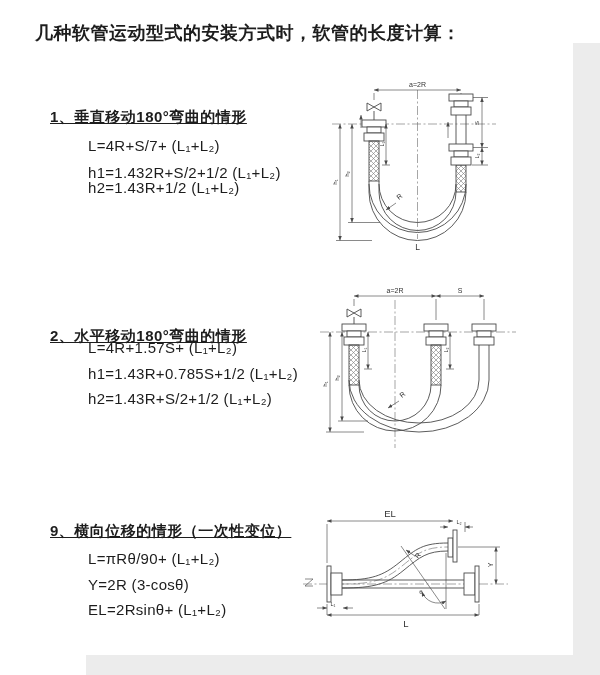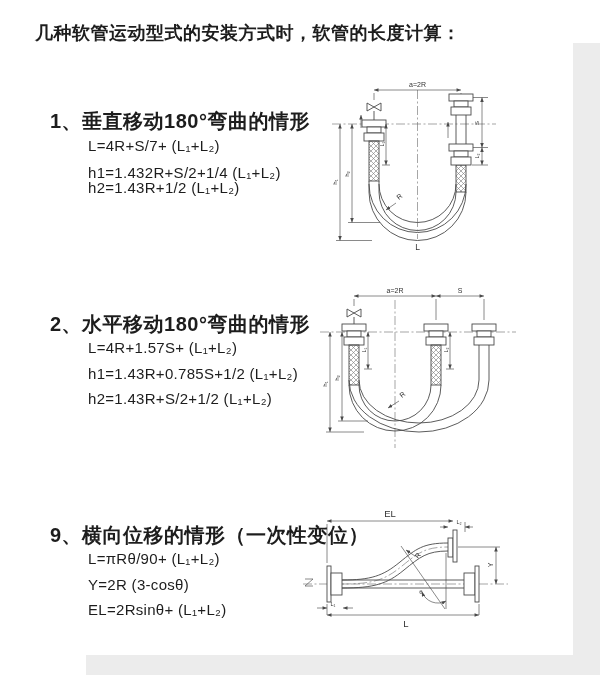--- a/index.html
+++ b/index.html
@@ -2,21 +2,21 @@
 <html><head>
 <meta charset="utf-8">
 <style>
   html,body{margin:0;padding:0;}
   body{
     width:600px;height:675px;position:relative;overflow:hidden;
     background:#ffffff;color:#1d1d1d;
     font-family:"Liberation Sans","DejaVu Sans",sans-serif;
   }
   .page-title{position:absolute;left:35px;top:21px;font-size:18px;font-weight:bold;letter-spacing:.5px;white-space:nowrap;}
-  .sec-heading{position:absolute;left:50px;font-size:20px;font-weight:bold;letter-spacing:.5px;white-space:nowrap;}
+  .sec-heading{position:absolute;left:50px;font-size:15px;font-weight:bold;letter-spacing:.5px;white-space:nowrap;text-decoration:underline;}
   .formula{position:absolute;left:88px;font-size:15px;letter-spacing:.3px;white-space:nowrap;}
   svg{position:absolute;overflow:visible;}
   .ln{stroke:#4a4a4a;stroke-width:.9;fill:none;}
   .fl{stroke:#4a4a4a;stroke-width:.9;fill:#ffffff;}
   .braid{stroke:#4a4a4a;stroke-width:.9;fill:url(#braidp);}
   .cl{stroke:#6a6a6a;stroke-width:.6;fill:none;stroke-dasharray:9 2.5 2 2.5;}
   .dim{stroke:#4a4a4a;stroke-width:.65;fill:none;}
   text{fill:#333;}
   .lbl55{font-size:5.5px;} .lbl6{font-size:6px;} .lbl7{font-size:7px;} .lbl8{font-size:8.5px;} .lbl9{font-size:9.5px;}
   .edge-right{position:absolute;left:573px;top:43px;width:27px;height:632px;background:#ececec;}
@@ -24,24 +24,24 @@
 </style>
 </head>
 <body>
 
 <div>
 
   <div class="page-title">几种软管运动型式的安装方式时，软管的长度计算：</div>
 
   <div class="sec-heading" style="top:108px">1、垂直移动180°弯曲的情形</div>
   <div class="formula" style="top:137px">L=4R+S/7+ (L₁+L₂)</div>
-  <div class="formula" style="top:164px">h1=1.432R+S/2+1/4 (L₁+L₂)</div>
+  <div class="formula" style="top:164px">h1=1.432R+S/2+1/2 (L₁+L₂)</div>
   <div class="formula" style="top:179px">h2=1.43R+1/2 (L₁+L₂)</div>
 
-  <div class="sec-heading" style="top:311px">2、水平移动180°弯曲的情形</div>
+  <div class="sec-heading" style="top:327px">2、水平移动180°弯曲的情形</div>
   <div class="formula" style="top:339px">L=4R+1.57S+ (L₁+L₂)</div>
   <div class="formula" style="top:365px">h1=1.43R+0.785S+1/2 (L₁+L₂)</div>
   <div class="formula" style="top:390px">h2=1.43R+S/2+1/2 (L₁+L₂)</div>
 
   <div class="sec-heading" style="top:522px">9、横向位移的情形（一次性变位）</div>
   <div class="formula" style="top:550px">L=πRθ/90+ (L₁+L₂)</div>
   <div class="formula" style="top:576px">Y=2R (3-cosθ)</div>
   <div class="formula" style="top:601px">EL=2Rsinθ+ (L₁+L₂)</div>
 
   <svg width="0" height="0">

